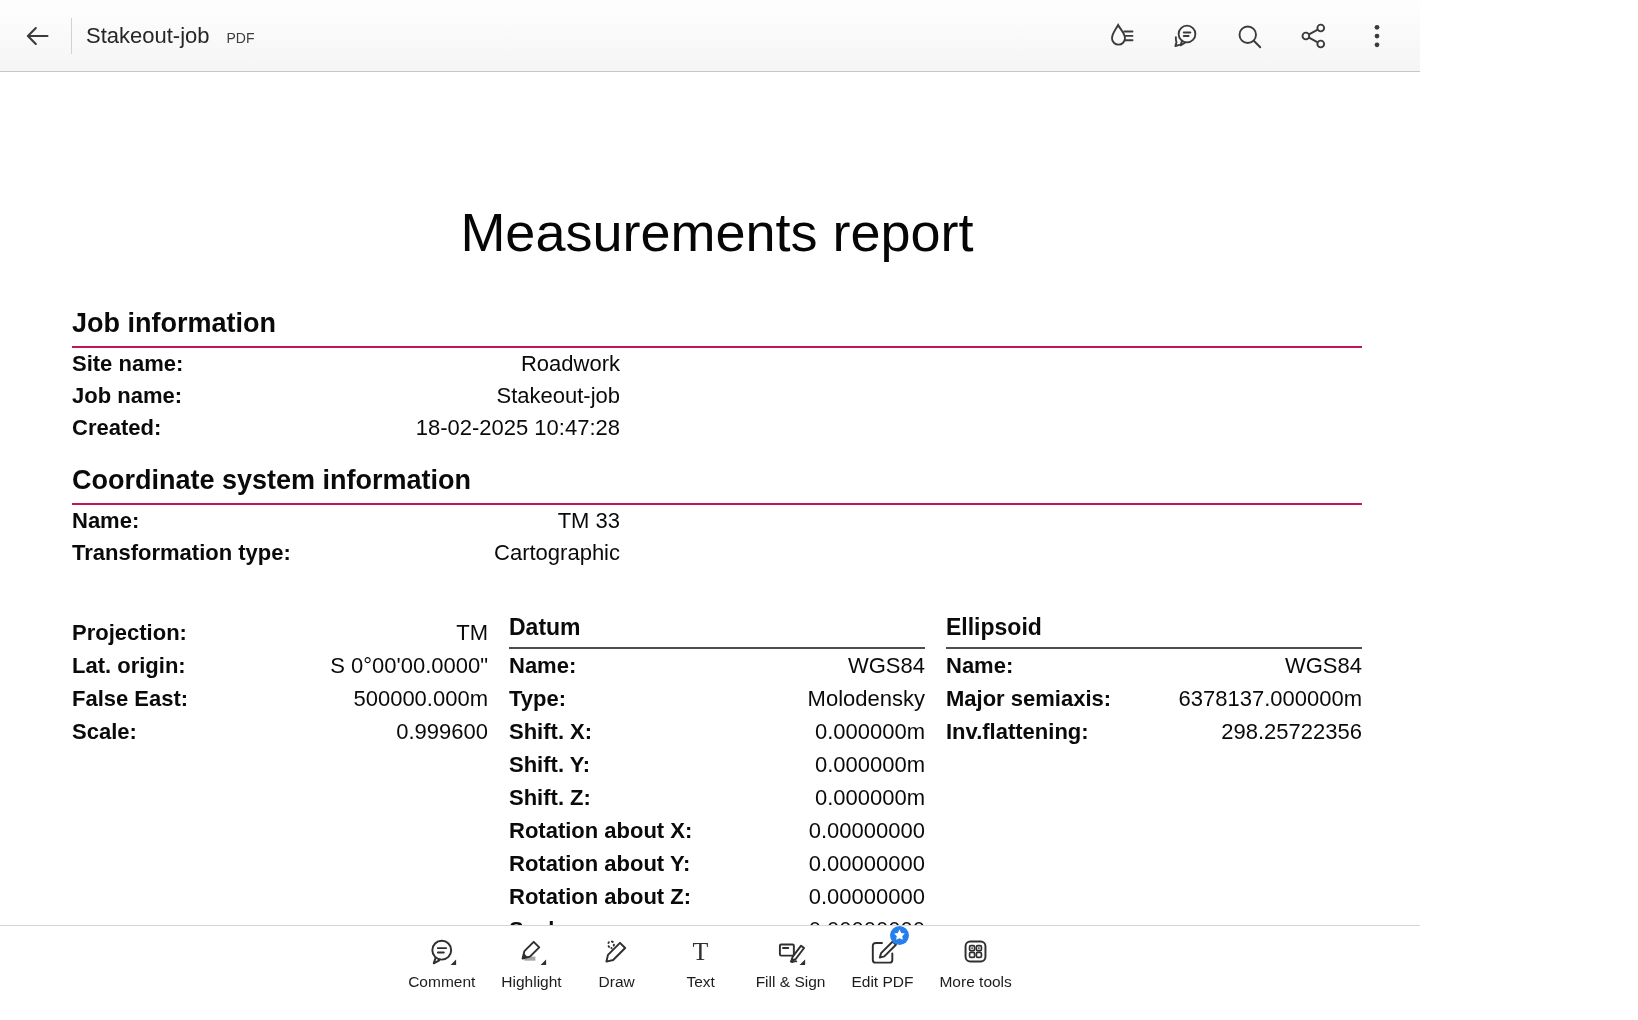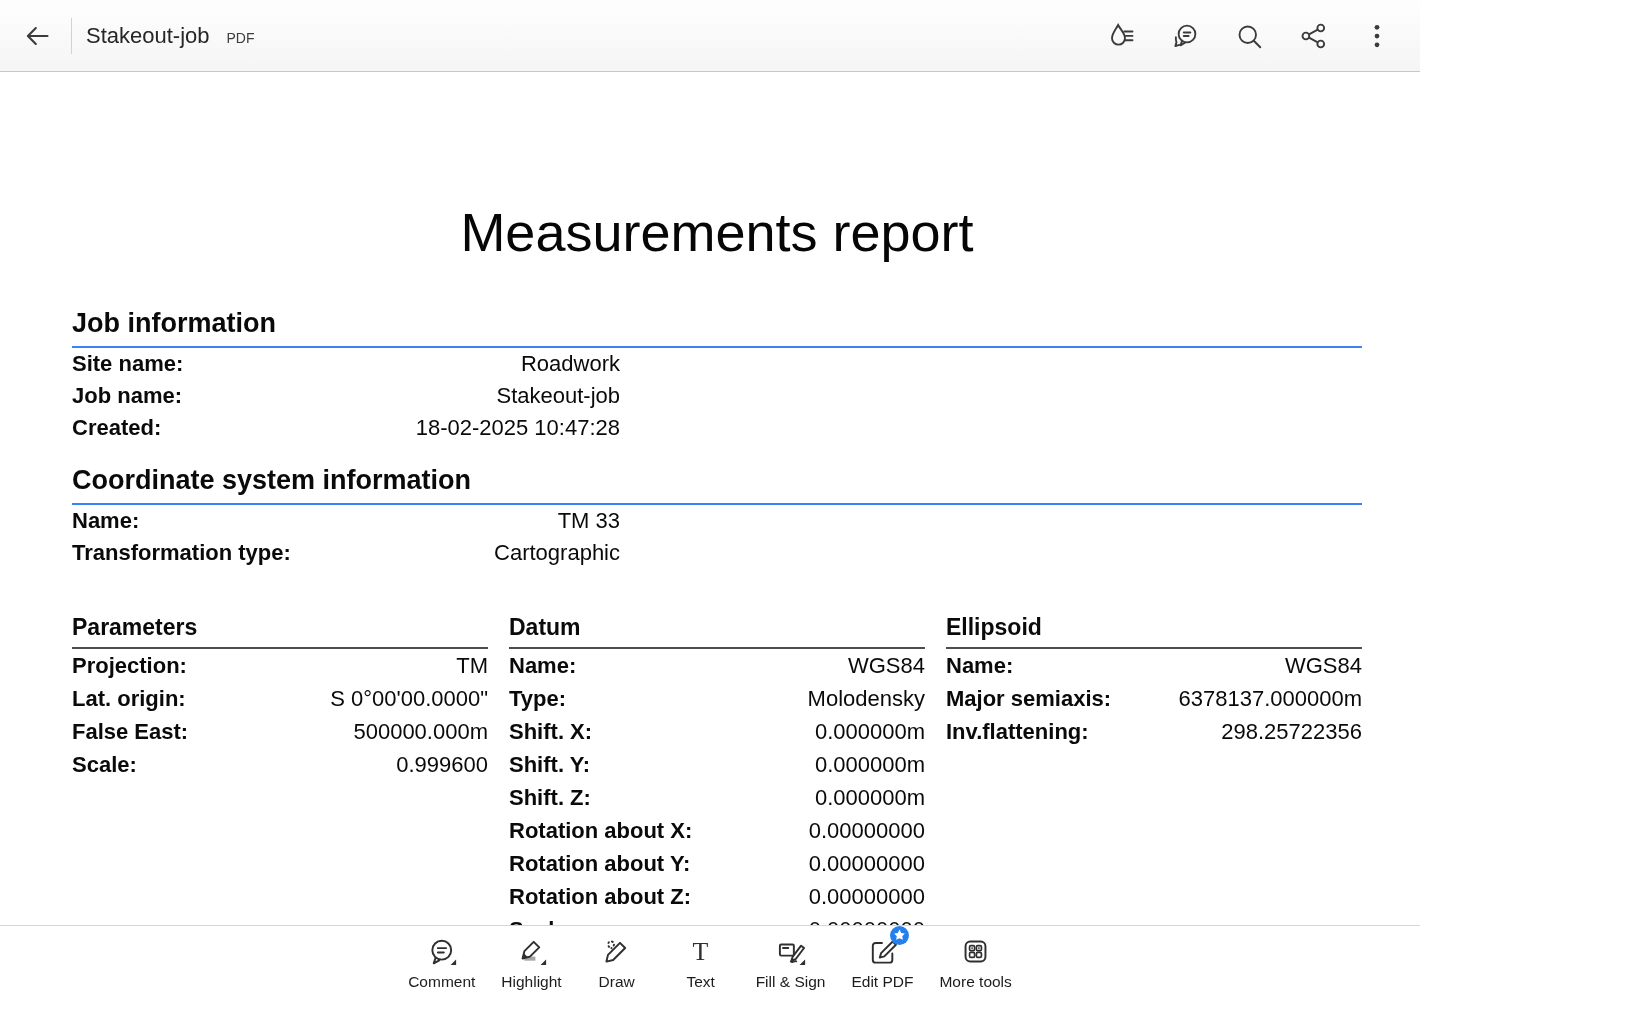--- a/index.html
+++ b/index.html
@@ -27,21 +27,21 @@
   .actions{margin-left:auto;display:flex;align-items:center;gap:30px;padding-right:26px;}
   .actionbtn{width:34px;height:34px;}
 
   
   .docarea{position:absolute;top:72px;left:0;right:0;bottom:0;background:#fff;color:#0a0a0a;}
   .content{padding:0 58px 0 72px;}
   .reporttitle{margin:133px 0 0;text-align:center;font-size:54px;font-weight:400;line-height:1;color:#060606;}
   .sec-job{margin-top:51px;}
   .sec-coord{margin-top:23px;}
   .sechead{margin:0;font-size:27px;line-height:27px;font-weight:700;
-    padding-bottom:9px;border-bottom:2px solid #3b82f6;}
+    padding-bottom:9px;border-bottom:2px solid #be185d;}
   .kv{width:548px;}
   .row{height:32px;display:flex;justify-content:space-between;align-items:center;font-size:22px;gap:44px;}
   .row .lab{font-weight:700;white-space:nowrap;}
   .row .val{white-space:nowrap;}
   .cols{display:flex;margin-top:47px;}
   .col{width:475px;}
   .col + .col{margin-left:21px;}
   .colhead{margin:0;font-size:23px;line-height:23px;font-weight:700;
     padding-bottom:8px;border-bottom:2px solid #4d4d4d;}
   .col .row{height:33px;}
@@ -162,21 +162,20 @@
           <div class="row">
             <span class="lab">Transformation type:</span>
             <span class="val">Cartographic</span>
           </div>
         </div>
       </section>
 
       <div class="cols">
 
         <section class="col">
-          <h3 class="colhead">Parameters</h3>
           <div class="row">
             <span class="lab">Projection:</span>
             <span class="val">TM</span>
           </div>
           <div class="row">
             <span class="lab">Lat. origin:</span>
             <span class="val">S 0°00'00.0000"</span>
           </div>
           <div class="row">
             <span class="lab">False East:</span>

